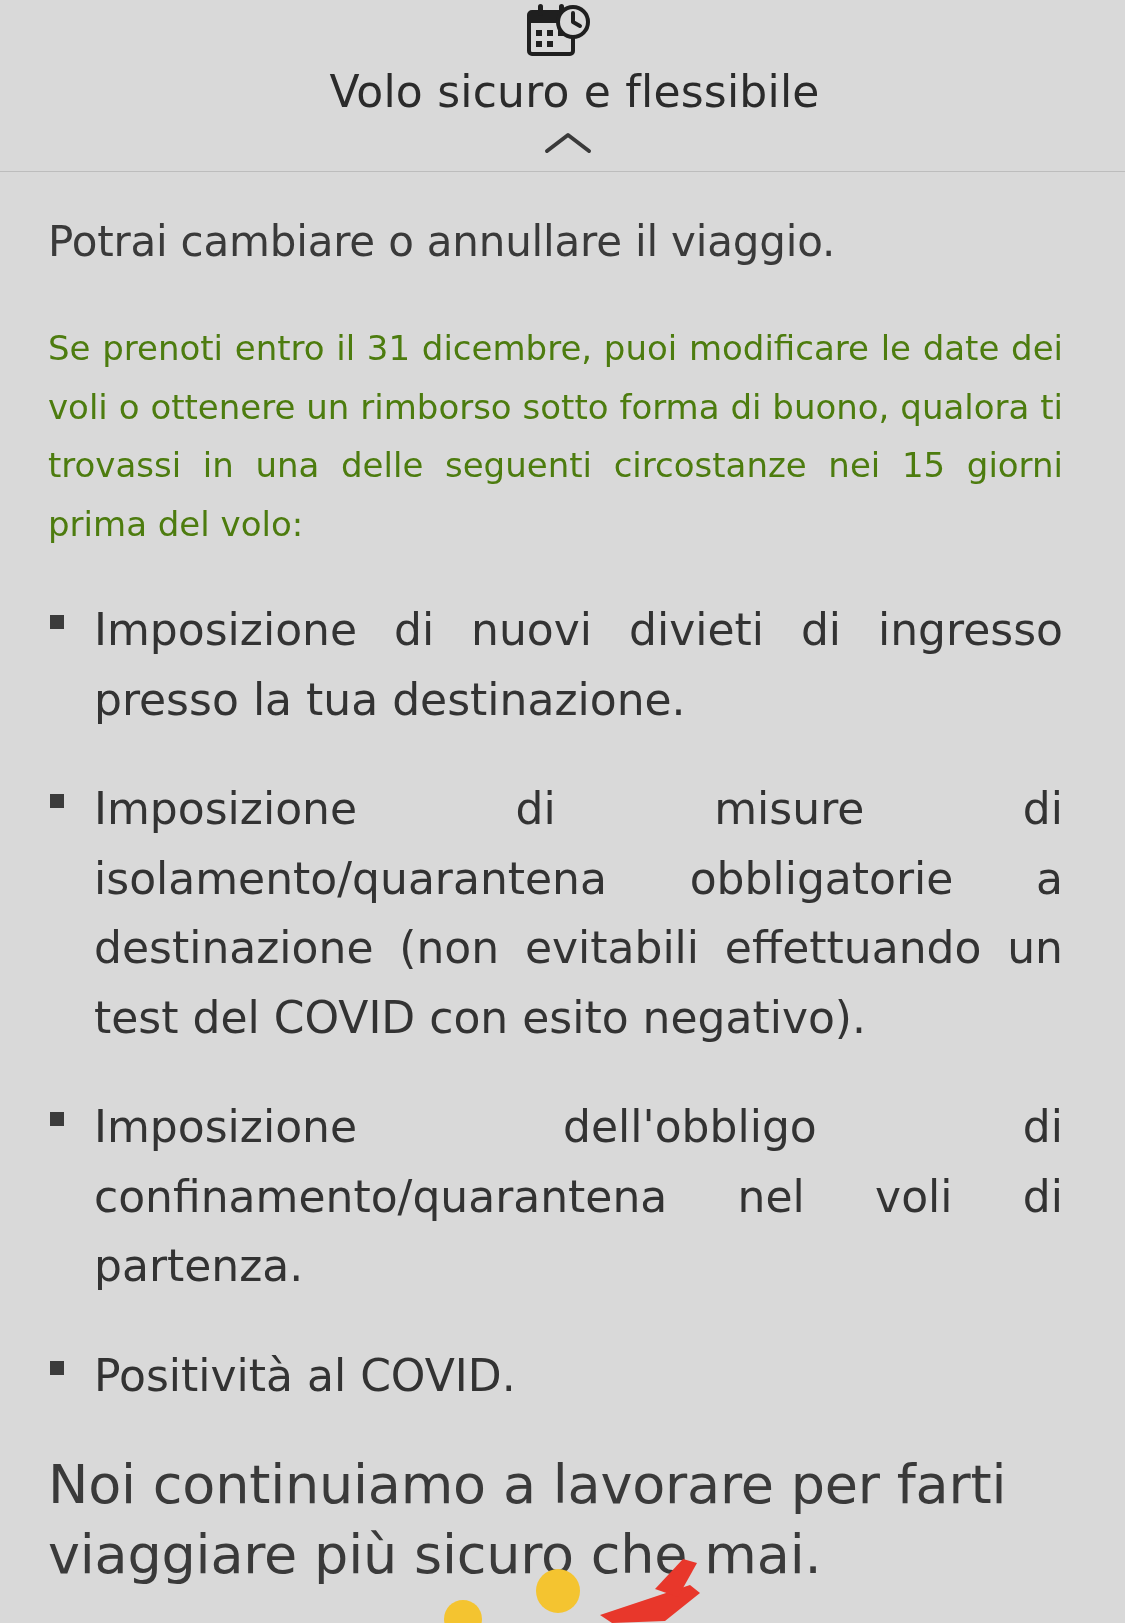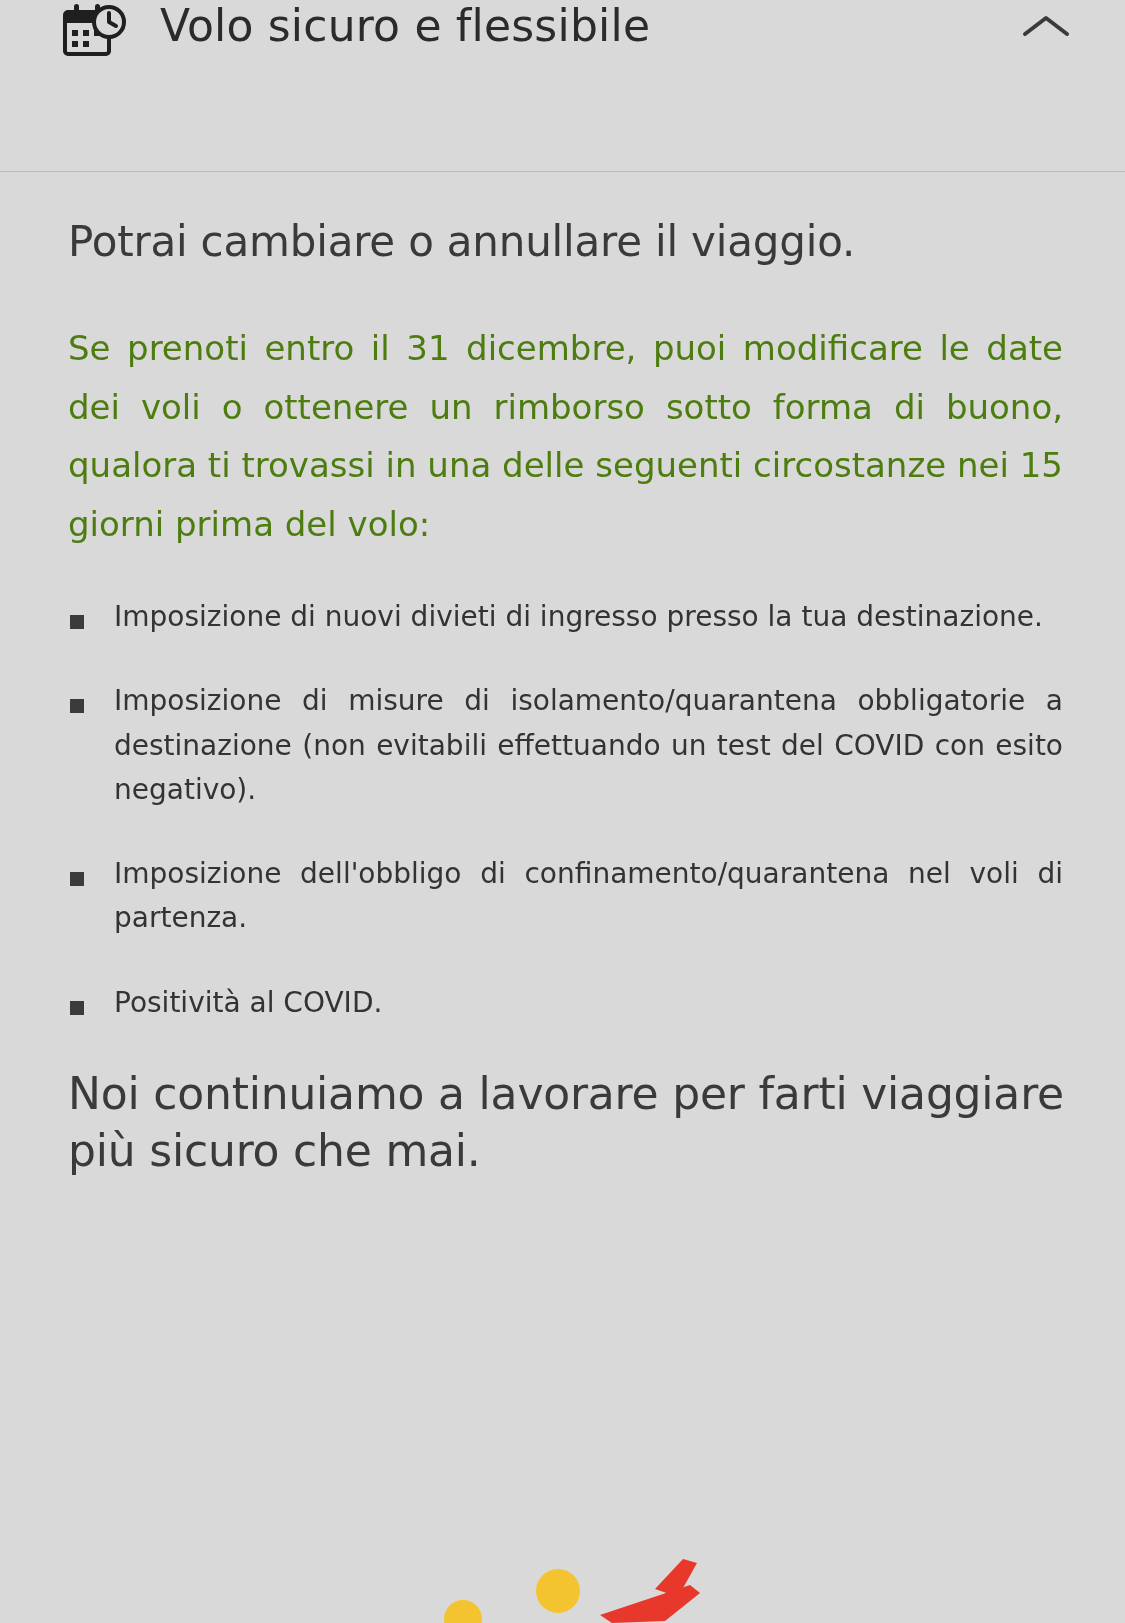--- a/index.html
+++ b/index.html
@@ -23,25 +23,26 @@
     display: flex;
     flex-direction: column;
     position: relative;
   }
 
   
   .header {
     height: 172px;
     min-height: 172px;
     display: flex;
-    align-items: flex-start;
+    align-items: center;
     padding: 0 38px 0 62px;
     box-sizing: border-box;
     border-bottom: 1px solid #bdbdbd;
     background: #d9d9d9;
+    flex-direction: column;
   }
   .header-icon {
     width: 66px;
     height: 66px;
     flex: 0 0 66px;
     position: relative;
     margin-right: 32px;
   }
   .header-title {
     font-size: 44px;
@@ -57,21 +58,21 @@
     flex: 0 0 54px;
     display: flex;
     align-items: center;
     justify-content: center;
     margin-right: 14px;
   }
 
   
   .body {
     flex: 1 1 auto;
-    padding: 44px 52px 0 68px;
+    padding: 44px 52px 0 48px;
     box-sizing: border-box;
     position: relative;
   }
 
   .lead {
     font-size: 42px;
     line-height: 1.22;
     font-weight: 400;
     color: #3a3a3a;
     margin: 0 0 52px 0;
@@ -89,42 +90,42 @@
   }
 
   ul.bullets {
     list-style: none;
     margin: 0;
     padding: 0;
   }
   ul.bullets li {
     position: relative;
     padding-left: 46px;
-    font-size: 28px;
+    font-size: 44px;
     line-height: 1.58;
     color: #333333;
     margin-bottom: 40px;
     text-align: justify;
     text-justify: inter-word;
     padding-right: 10px;
   }
   ul.bullets li:last-child {
     margin-bottom: 40px;
   }
   ul.bullets li .marker {
     position: absolute;
     left: 2px;
     top: 20px;
     width: 14px;
     height: 14px;
     background: #3b3b3b;
   }
 
   .closing {
-    font-size: 44px;
+    font-size: 54px;
     line-height: 1.30;
     color: #3a3a3a;
     margin: 18px 0 0 0;
     letter-spacing: -0.2px;
   }
 
   
   .footer-art {
     position: absolute;
     left: 0;

